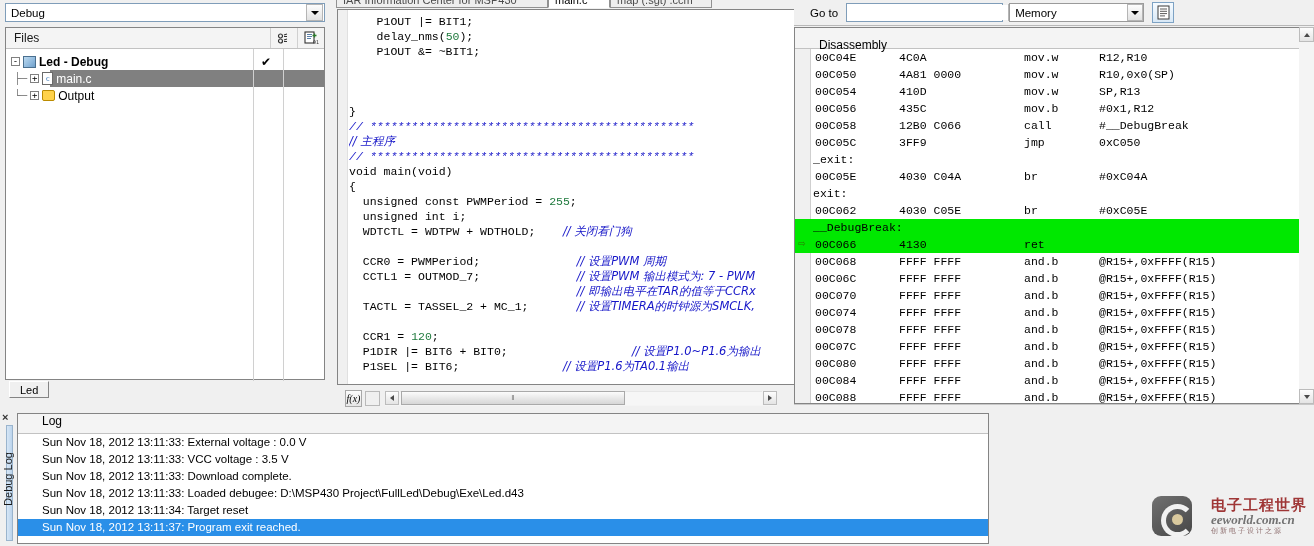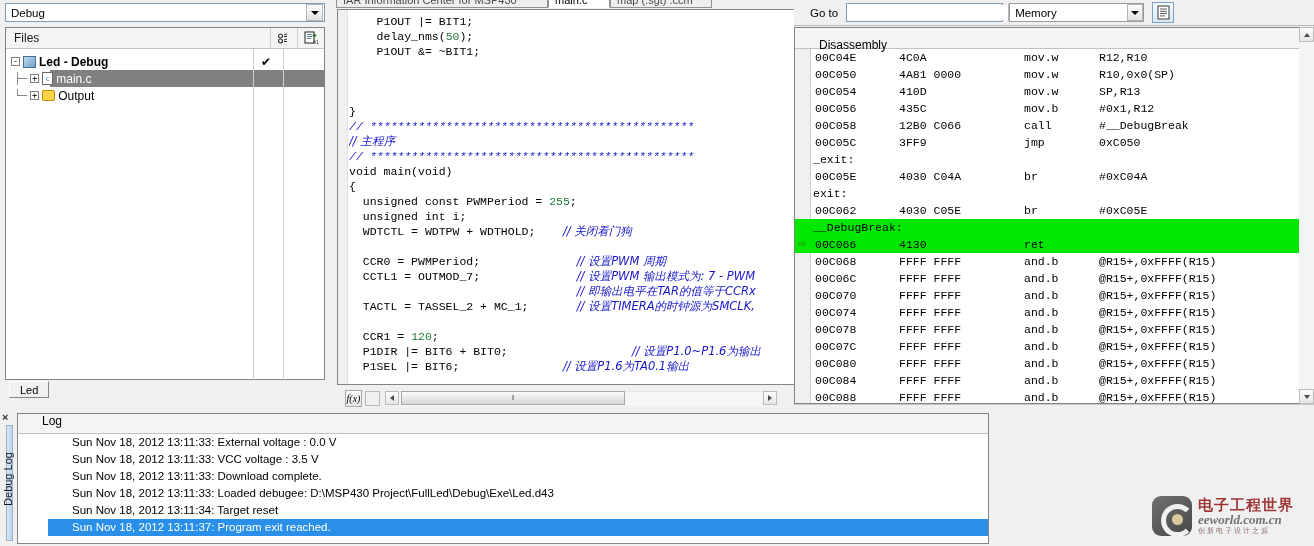--- a/index.html
+++ b/index.html
@@ -178,25 +178,25 @@
   #dl-vert {
     position:absolute; left:-28px; top:60px; width:76px; height:16px;
     transform: rotate(-90deg); font-size:11px; color:#1a1a1a; text-align:center;
   }
   #dl-grip { position:absolute; left:6px; top:14px; width:7px; height:116px;
              background:linear-gradient(90deg,#d6e6f6,#bcd4ec); border:1px solid #9ab4cd; }
   #dl-body { position:absolute; left:17px; top:2px; width:972px; height:131px; background:#fff;
              border:1px solid #848484; }
   #dl-head { height:20px; background:#f4f4f4; border-bottom:1px solid #c2c2c2; display:flex; align-items:flex-start; }
   #dl-head .title { padding-left:24px; font-size:12px; }
-  .lrow { height:17px; line-height:17px; padding-left:24px; font-size:11.5px; white-space:nowrap;margin-left:30px; }
+  .lrow { height:17px; line-height:17px; padding-left:24px; font-size:11.5px; white-space:nowrap; }
   .lrow.sel { background:#2a8fe8; color:#fff; }
 
   
-  #wm { position:absolute; left:1152px; top:492px; width:155px; height:48px; display:flex; align-items:center; opacity:.95; }
+  #wm { position:absolute; left:1152px; top:492px; width:155px; height:48px; display:flex; align-items:center; opacity:.95;justify-content:space-between; }
   #wm .mark {
     width:40px;height:40px;border-radius:9px;
     background:linear-gradient(145deg,#6a6a6a,#3e3e3e);
     position:relative; flex:none;
   }
   #wm .mark:after{
     content:""; position:absolute; left:9px; top:8px; width:23px;height:23px;
     border-radius:50%; border:5px solid #f2f2f2; border-right-color:transparent;
   }
   #wm .mark:before{

